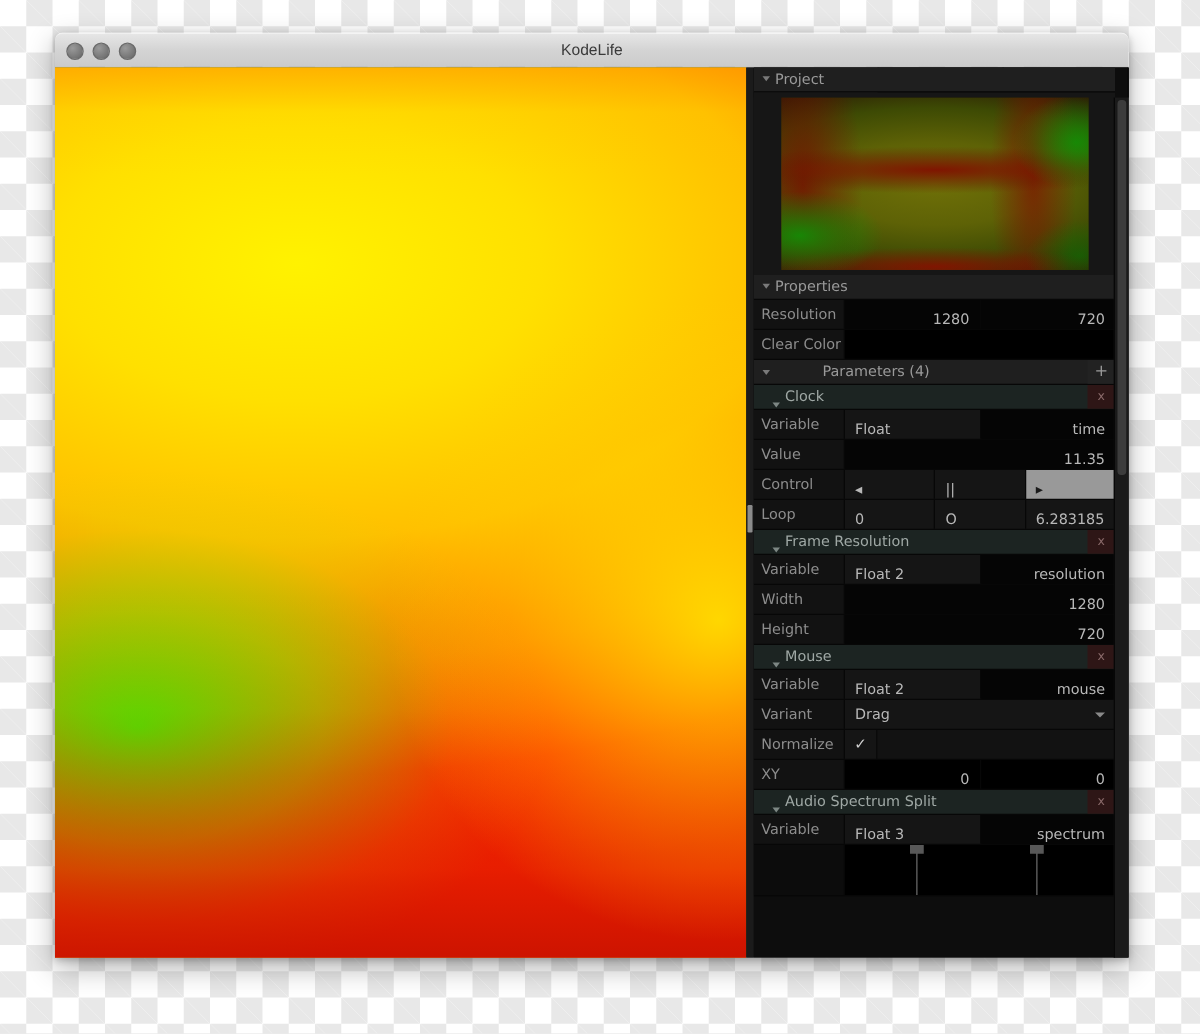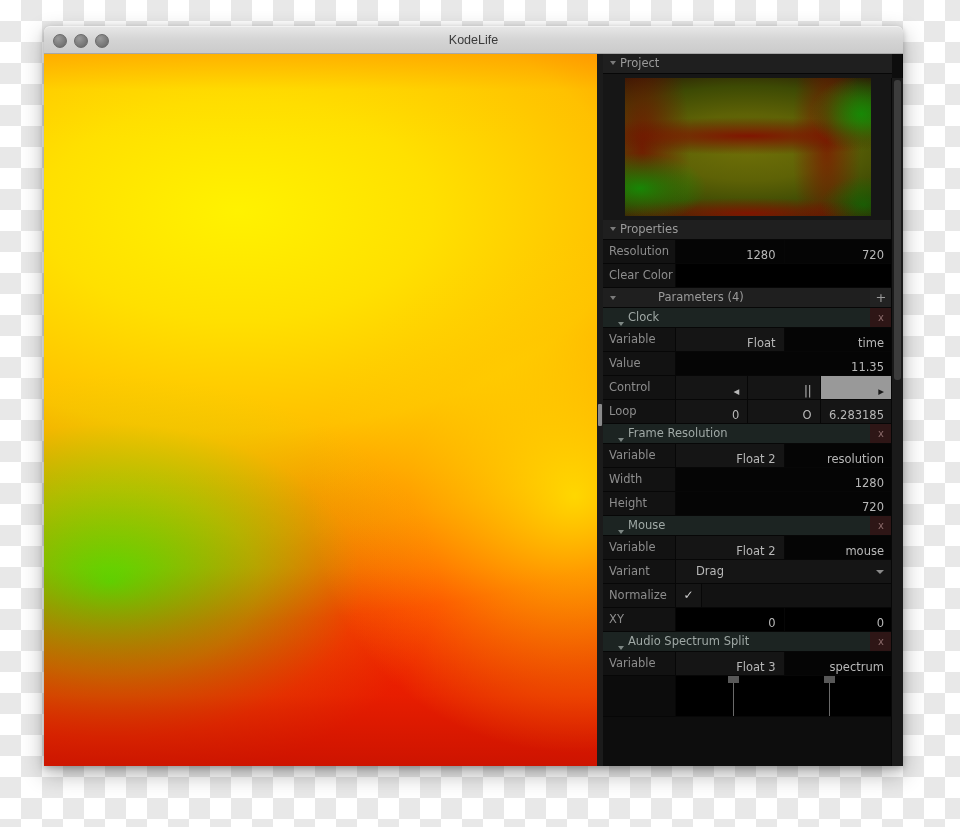--- a/index.html
+++ b/index.html
@@ -206,21 +206,21 @@
     line-height: 23px;
     color: #b8b8b8;
     background: #151515;
     box-sizing: border-box;
     border-right: 1px solid #070707;
     padding: 4px 8px;
     text-align: right;
     overflow: hidden;
     white-space: nowrap;
   }
-  .cell.center { text-align: right; }
+  .cell.center { text-align: left; }
   .cell.dark { background: #050505; }
   .cell.black { background: #000; }
   .cell.active { background: #999; color: #1a1a1a; }
   .cell:last-child { border-right: none; }
 
   .checkcell {
     width: 26px;
     background: #151515;
     border-right: 1px solid #070707;
     text-align: center;
@@ -234,21 +234,21 @@
   .selectcell {
     flex: 1;
     background: #151515;
     line-height: 23px;
     padding: 0 8px;
     color: #b8b8b8;
     display: flex;
     align-items: center;
     box-sizing: border-box;
   }
-  .selectcell .sv { flex: 1; text-align: left; margin-left: 12px; }
+  .selectcell .sv { flex: 1; text-align: left; }
   .caret {
     width: 0; height: 0;
     border-left: 4px solid transparent;
     border-right: 4px solid transparent;
     border-top: 4px solid #8a8a8a;
   }
 
   
   .slidertrack {
     flex: 1;

